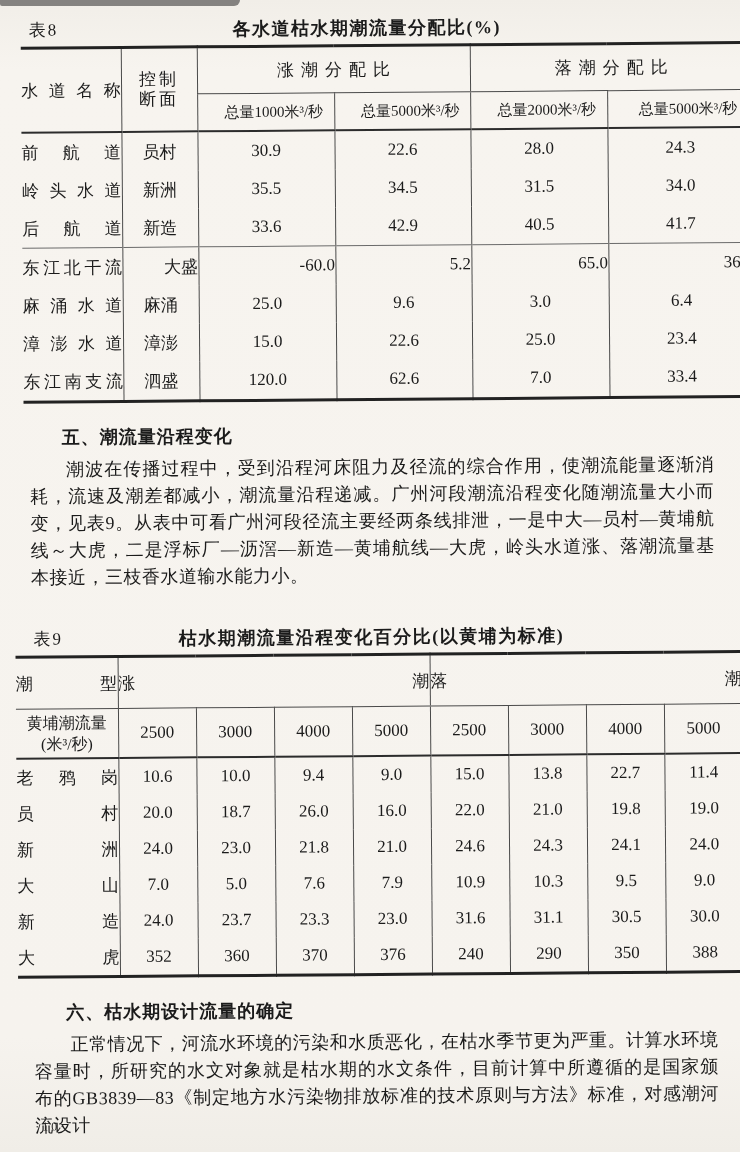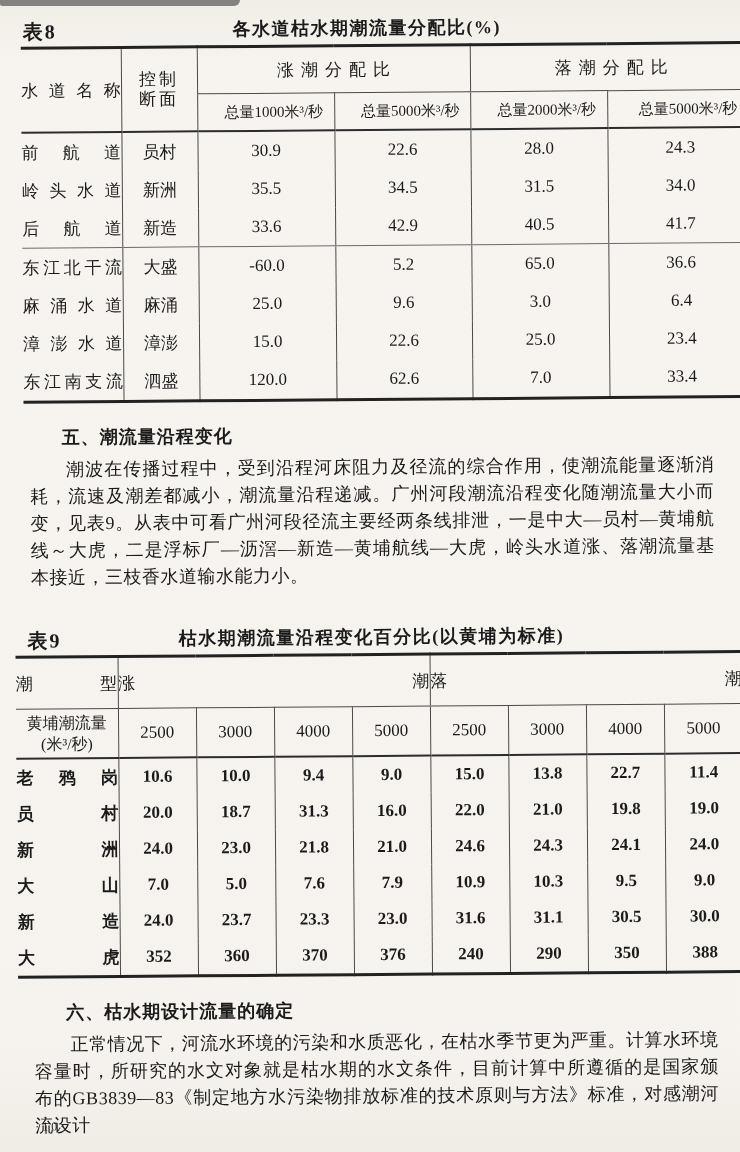--- a/index.html
+++ b/index.html
@@ -18,22 +18,22 @@
     transform:rotate(-0.45deg);
     transform-origin:50% 40%;
   }
   .smudge{
     position:absolute;top:0;left:0;width:240px;height:6px;
     background:#2a2a2a;opacity:.55;border-radius:0 0 6px 2px;
   }
   
   .caption{position:relative;height:30px;margin-top:14px;}
   .caption .lbl{
-    position:absolute;left:26px;top:2px;
-    font-weight:bold;font-size:20px;letter-spacing:2px;
+    position:absolute;left:32px;top:2px;
+    font-weight:normal;font-size:17px;letter-spacing:2px;
   }
   .caption .ttl{
     text-align:center;font-weight:bold;font-size:18px;
     letter-spacing:1.5px;padding-top:2px;
   }
   
   table.doc-table{
     border-collapse:collapse;table-layout:fixed;
     border-top:3px solid #222;border-bottom:3px solid #222;
     font-size:17px;
@@ -44,28 +44,28 @@
     white-space:nowrap;overflow:hidden;padding:0;
   }
   .doc-table tr > :first-child{border-left:none;}
   
   .t8{width:731px;margin-left:24px;}
   .t8 tr.sub > :first-child{border-left:1px solid #4a4a4a;}
   .t8 thead tr.top th{height:45px;}
   .t8 thead tr.sub th{height:36px;border-bottom:2px solid #2c2c2c;font-size:15px;padding-left:16px;}
   .t8 thead th.deep{border-bottom:2px solid #2c2c2c;}
   .t8 tbody td,.t8 tbody th{height:38px;}
-  .t8 tr.mid > *{border-top:1px solid #6a6a6a;}
+  .t8 tr.mid > *{border-top:1px solid #6a6a6a;text-align:right;}
   .span-head{border-bottom:1px solid #4a4a4a;letter-spacing:7px;text-indent:7px;font-size:17px;}
   .two-line span{display:block;line-height:20px;letter-spacing:3px;}
   
   .t9{width:726px;margin-left:14px;}
   .t9 thead tr.top th{height:50px;border-bottom:1px solid #4a4a4a;}
   .t9 thead tr.sub th{height:48px;border-bottom:2px solid #2c2c2c;}
-  .t9 tbody td,.t9 tbody th{height:36px;font-weight:bold;}
+  .t9 tbody td,.t9 tbody th{height:36px;}
   .hq span{display:block;line-height:21px;font-size:16px;}
   
   .spread{text-align:justify;text-align-last:justify;padding:0 16px;margin-left:43px;}
   .spread-wide{text-align:justify;text-align-last:justify;padding:0 92px;}
   
   .sec-heading{
     margin:22px 0 0 62px;font-weight:bold;font-size:18px;letter-spacing:1px;
   }
   .para{
     margin:7px 26px 0 30px;
@@ -227,21 +227,21 @@
           <td>9.0</td>
           <td>15.0</td>
           <td>13.8</td>
           <td>22.7</td>
           <td>11.4</td>
         </tr>
         <tr>
           <th class="spread">员村</th>
           <td>20.0</td>
           <td>18.7</td>
-          <td>31.3</td>
+          <td>26.0</td>
           <td>16.0</td>
           <td>22.0</td>
           <td>21.0</td>
           <td>19.8</td>
           <td>19.0</td>
         </tr>
         <tr>
           <th class="spread">新洲</th>
           <td>24.0</td>
           <td>23.0</td>

